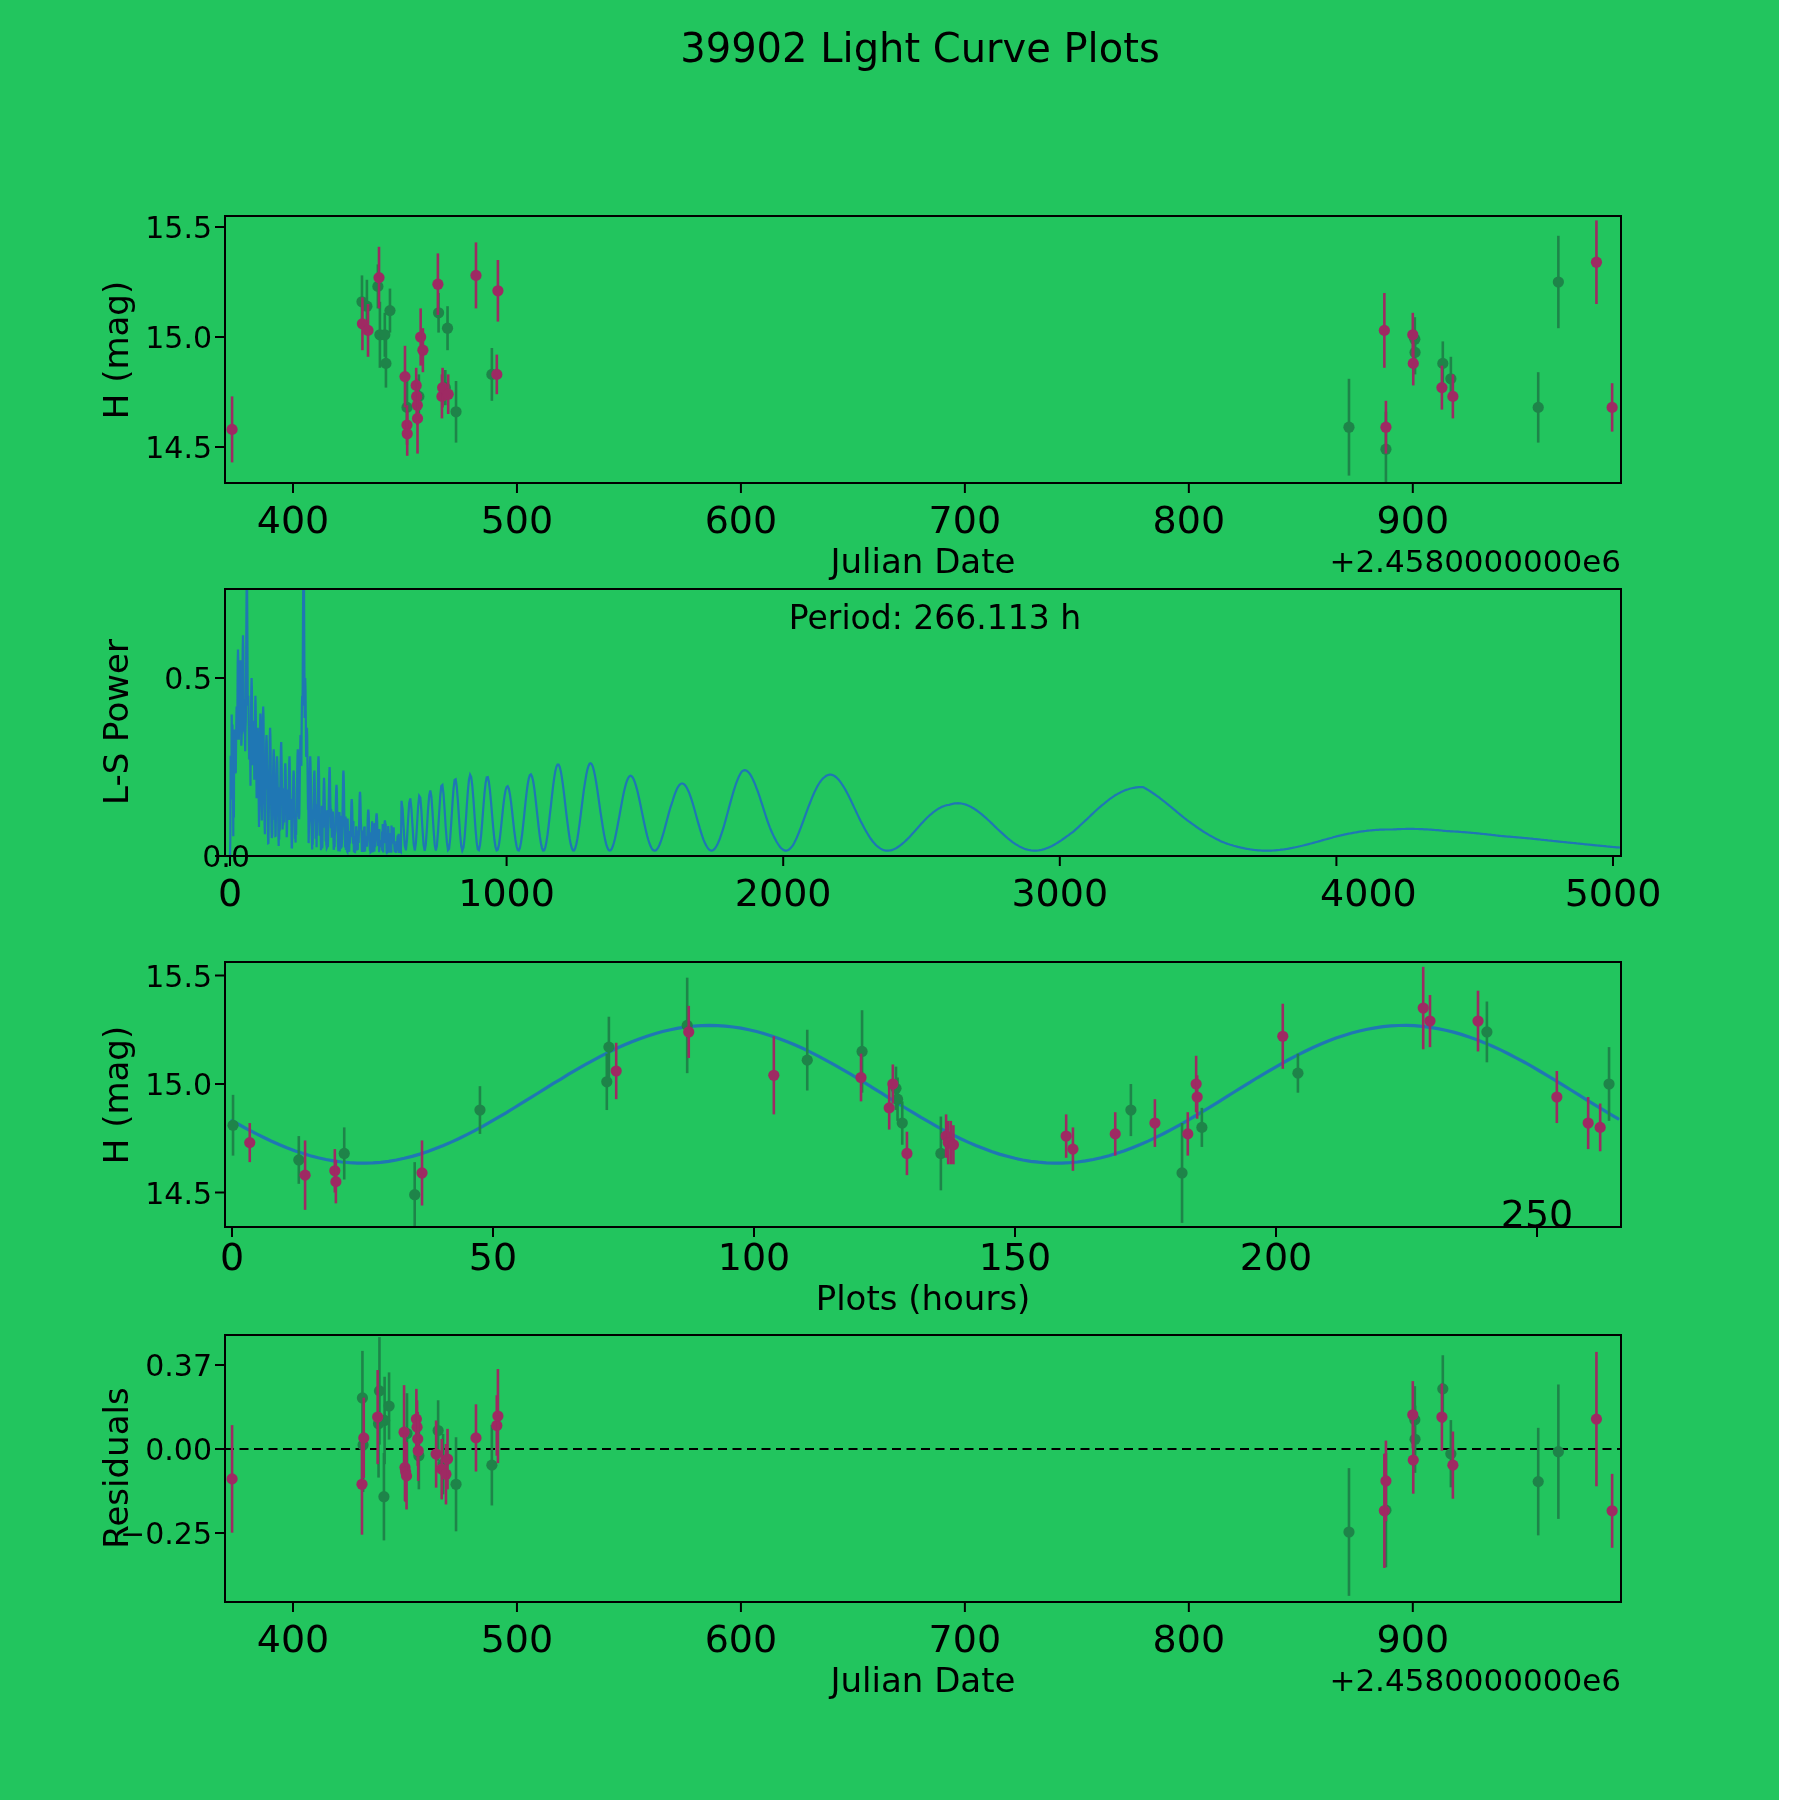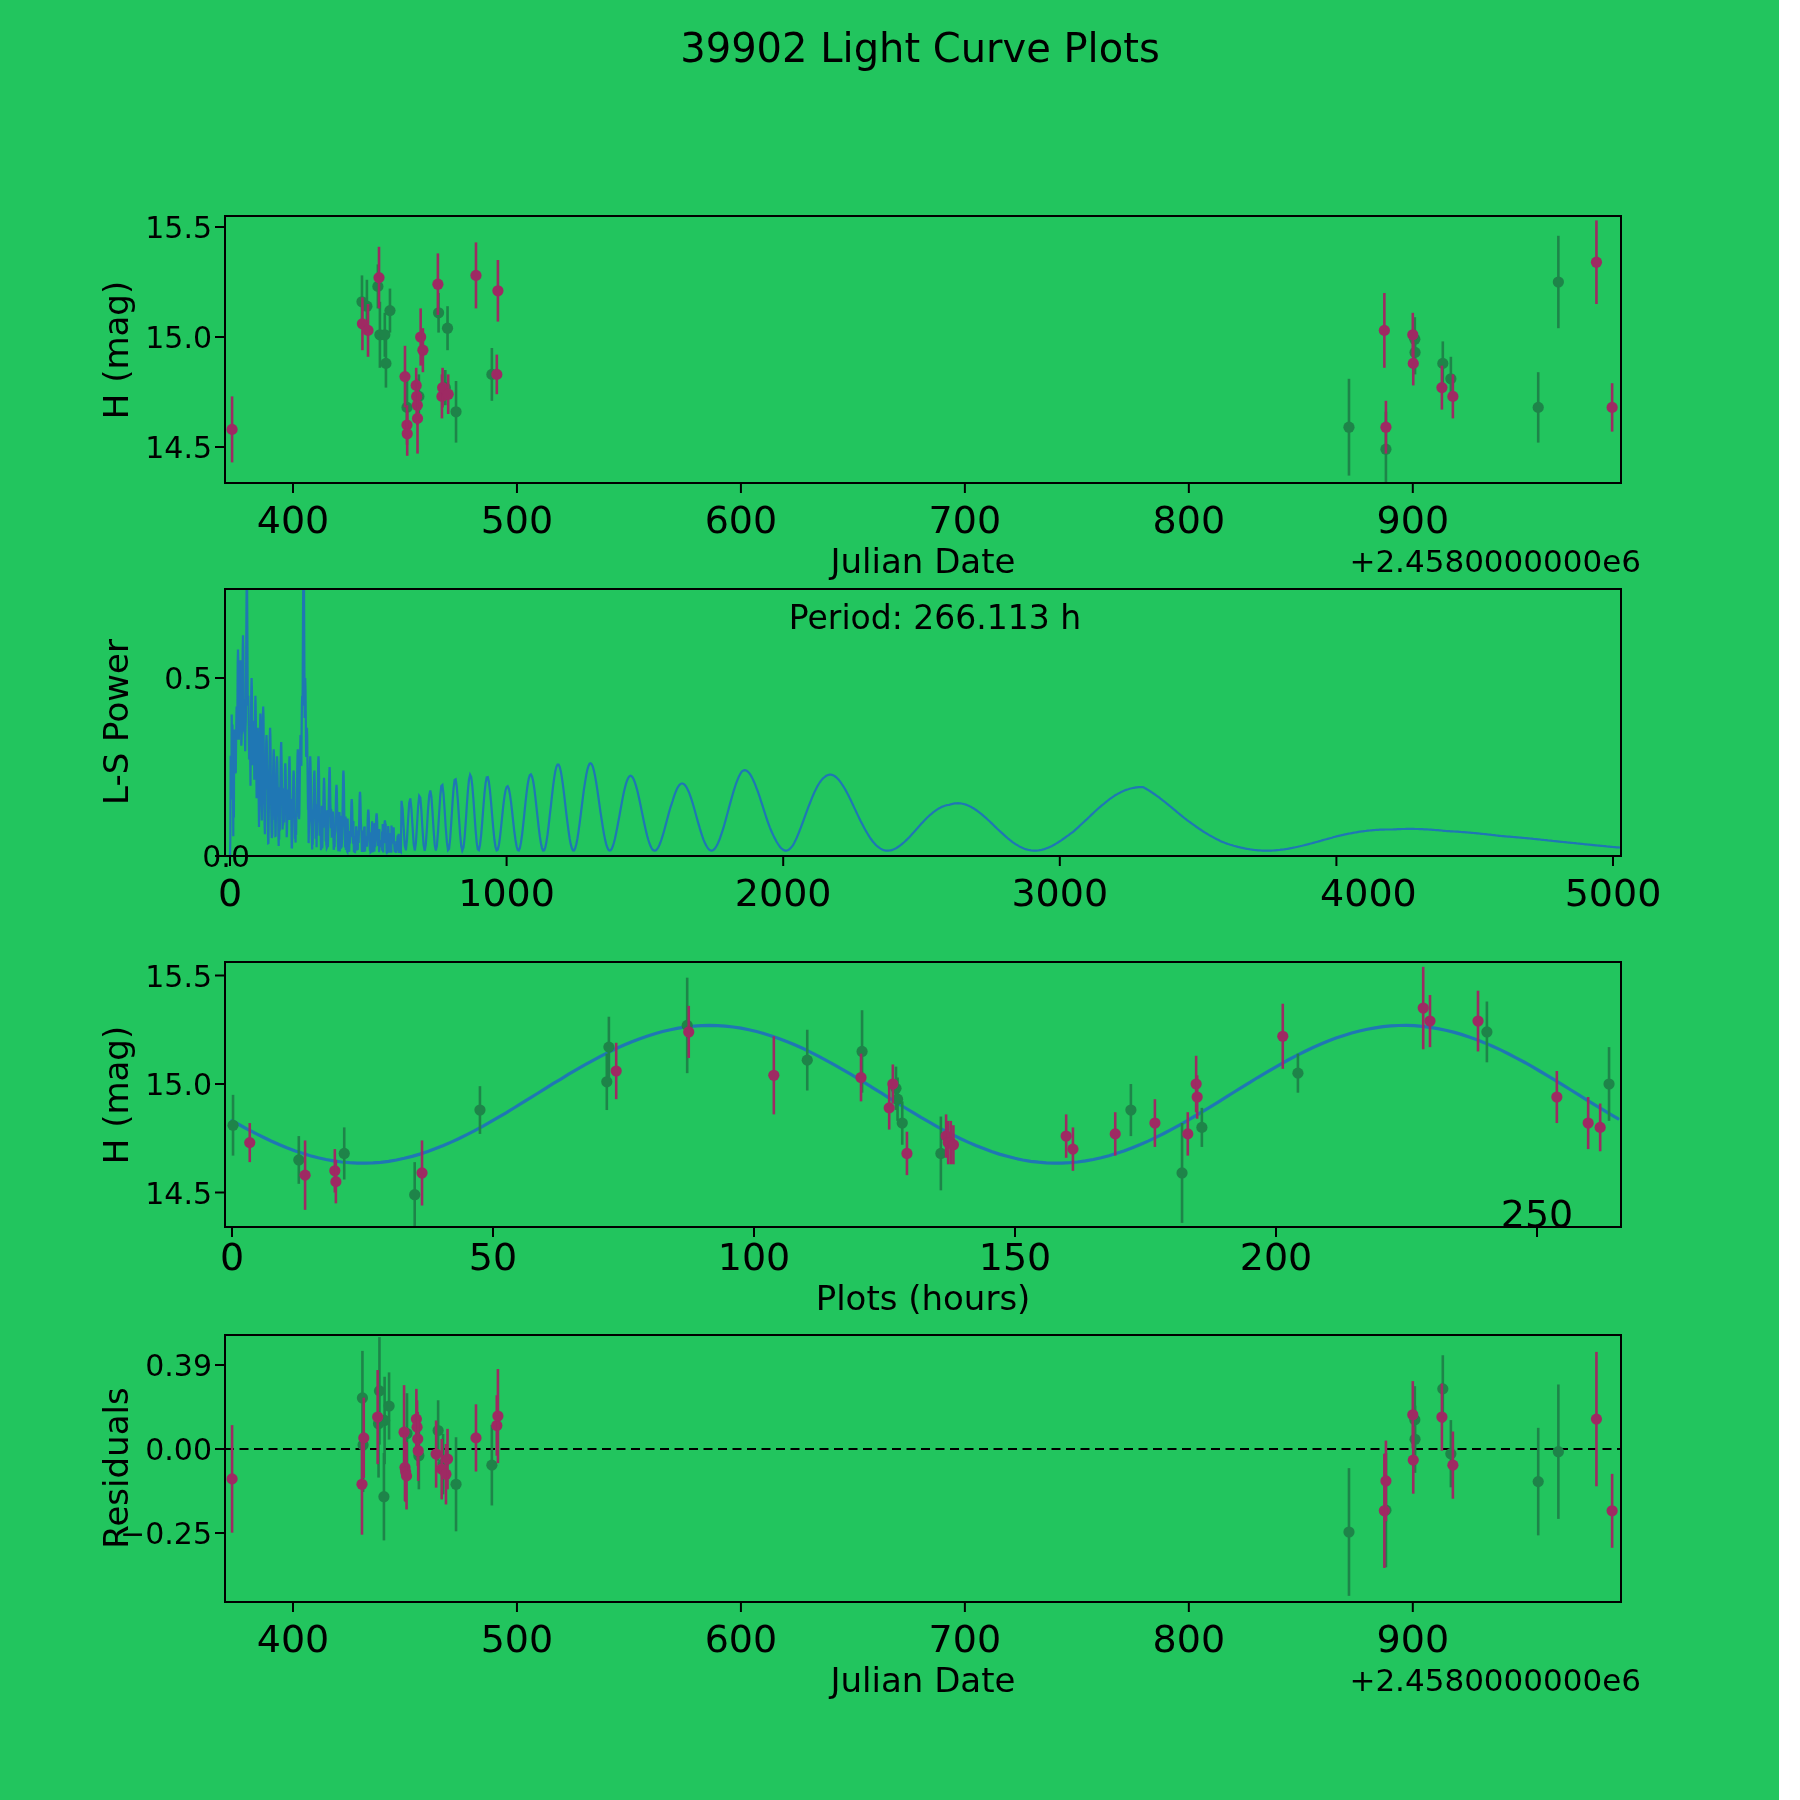--- a/index.html
+++ b/index.html
@@ -8,21 +8,21 @@
     width:1779px;height:1800px;
     background:#22c55e;
     font-family:"DejaVu Sans", sans-serif;
     color:#000;
     overflow:hidden;
     text-decoration:underline;
   }
   .abs{position:absolute;white-space:nowrap;}
   .title{font-size:40px;transform:translate(-50%,-50%);}
   .xlabel{font-size:34px;transform:translate(-50%,-50%);}
-  .offset{font-size:31px;transform:translate(-100%,-50%);margin-left:20px;}
+  .offset{font-size:31px;transform:translate(-100%,-50%);}
   .ylabel{font-size:34px;transform:translate(-50%,-50%) rotate(-90deg);}
   .annot{font-size:33px;transform:translate(-50%,-50%);}
   .xtick{font-size:38px;transform:translate(-50%,0);}
   .ytickbox{left:0;width:212px;text-align:right;font-size:30px;transform:translateY(-50%);}
   svg{position:absolute;left:0;top:0;}
 </style>
 </head>
 <body>
 
 <div id="fig">
@@ -431,17 +431,17 @@
       <div class="abs xtick" style="left: 1537px; top: 1192px;">250</div>
       <div class="abs ytickbox" style="top: 975.5px;">15.5</div>
       <div class="abs ytickbox" style="top: 1084px;">15.0</div>
       <div class="abs ytickbox" style="top: 1192.5px;">14.5</div>
       <div class="abs xtick" style="left: 293px; top: 1617px;">400</div>
       <div class="abs xtick" style="left: 516.96px; top: 1617px;">500</div>
       <div class="abs xtick" style="left: 740.92px; top: 1617px;">600</div>
       <div class="abs xtick" style="left: 964.88px; top: 1617px;">700</div>
       <div class="abs xtick" style="left: 1188.84px; top: 1617px;">800</div>
       <div class="abs xtick" style="left: 1412.8px; top: 1617px;">900</div>
-      <div class="abs ytickbox" style="top: 1365px;">0.39</div>
+      <div class="abs ytickbox" style="top: 1365px;">0.37</div>
       <div class="abs ytickbox" style="top: 1449px;">0.00</div>
       <div class="abs ytickbox" style="top: 1533px;">−0.25</div>
     </div>
 </div>
 
 </body></html>

